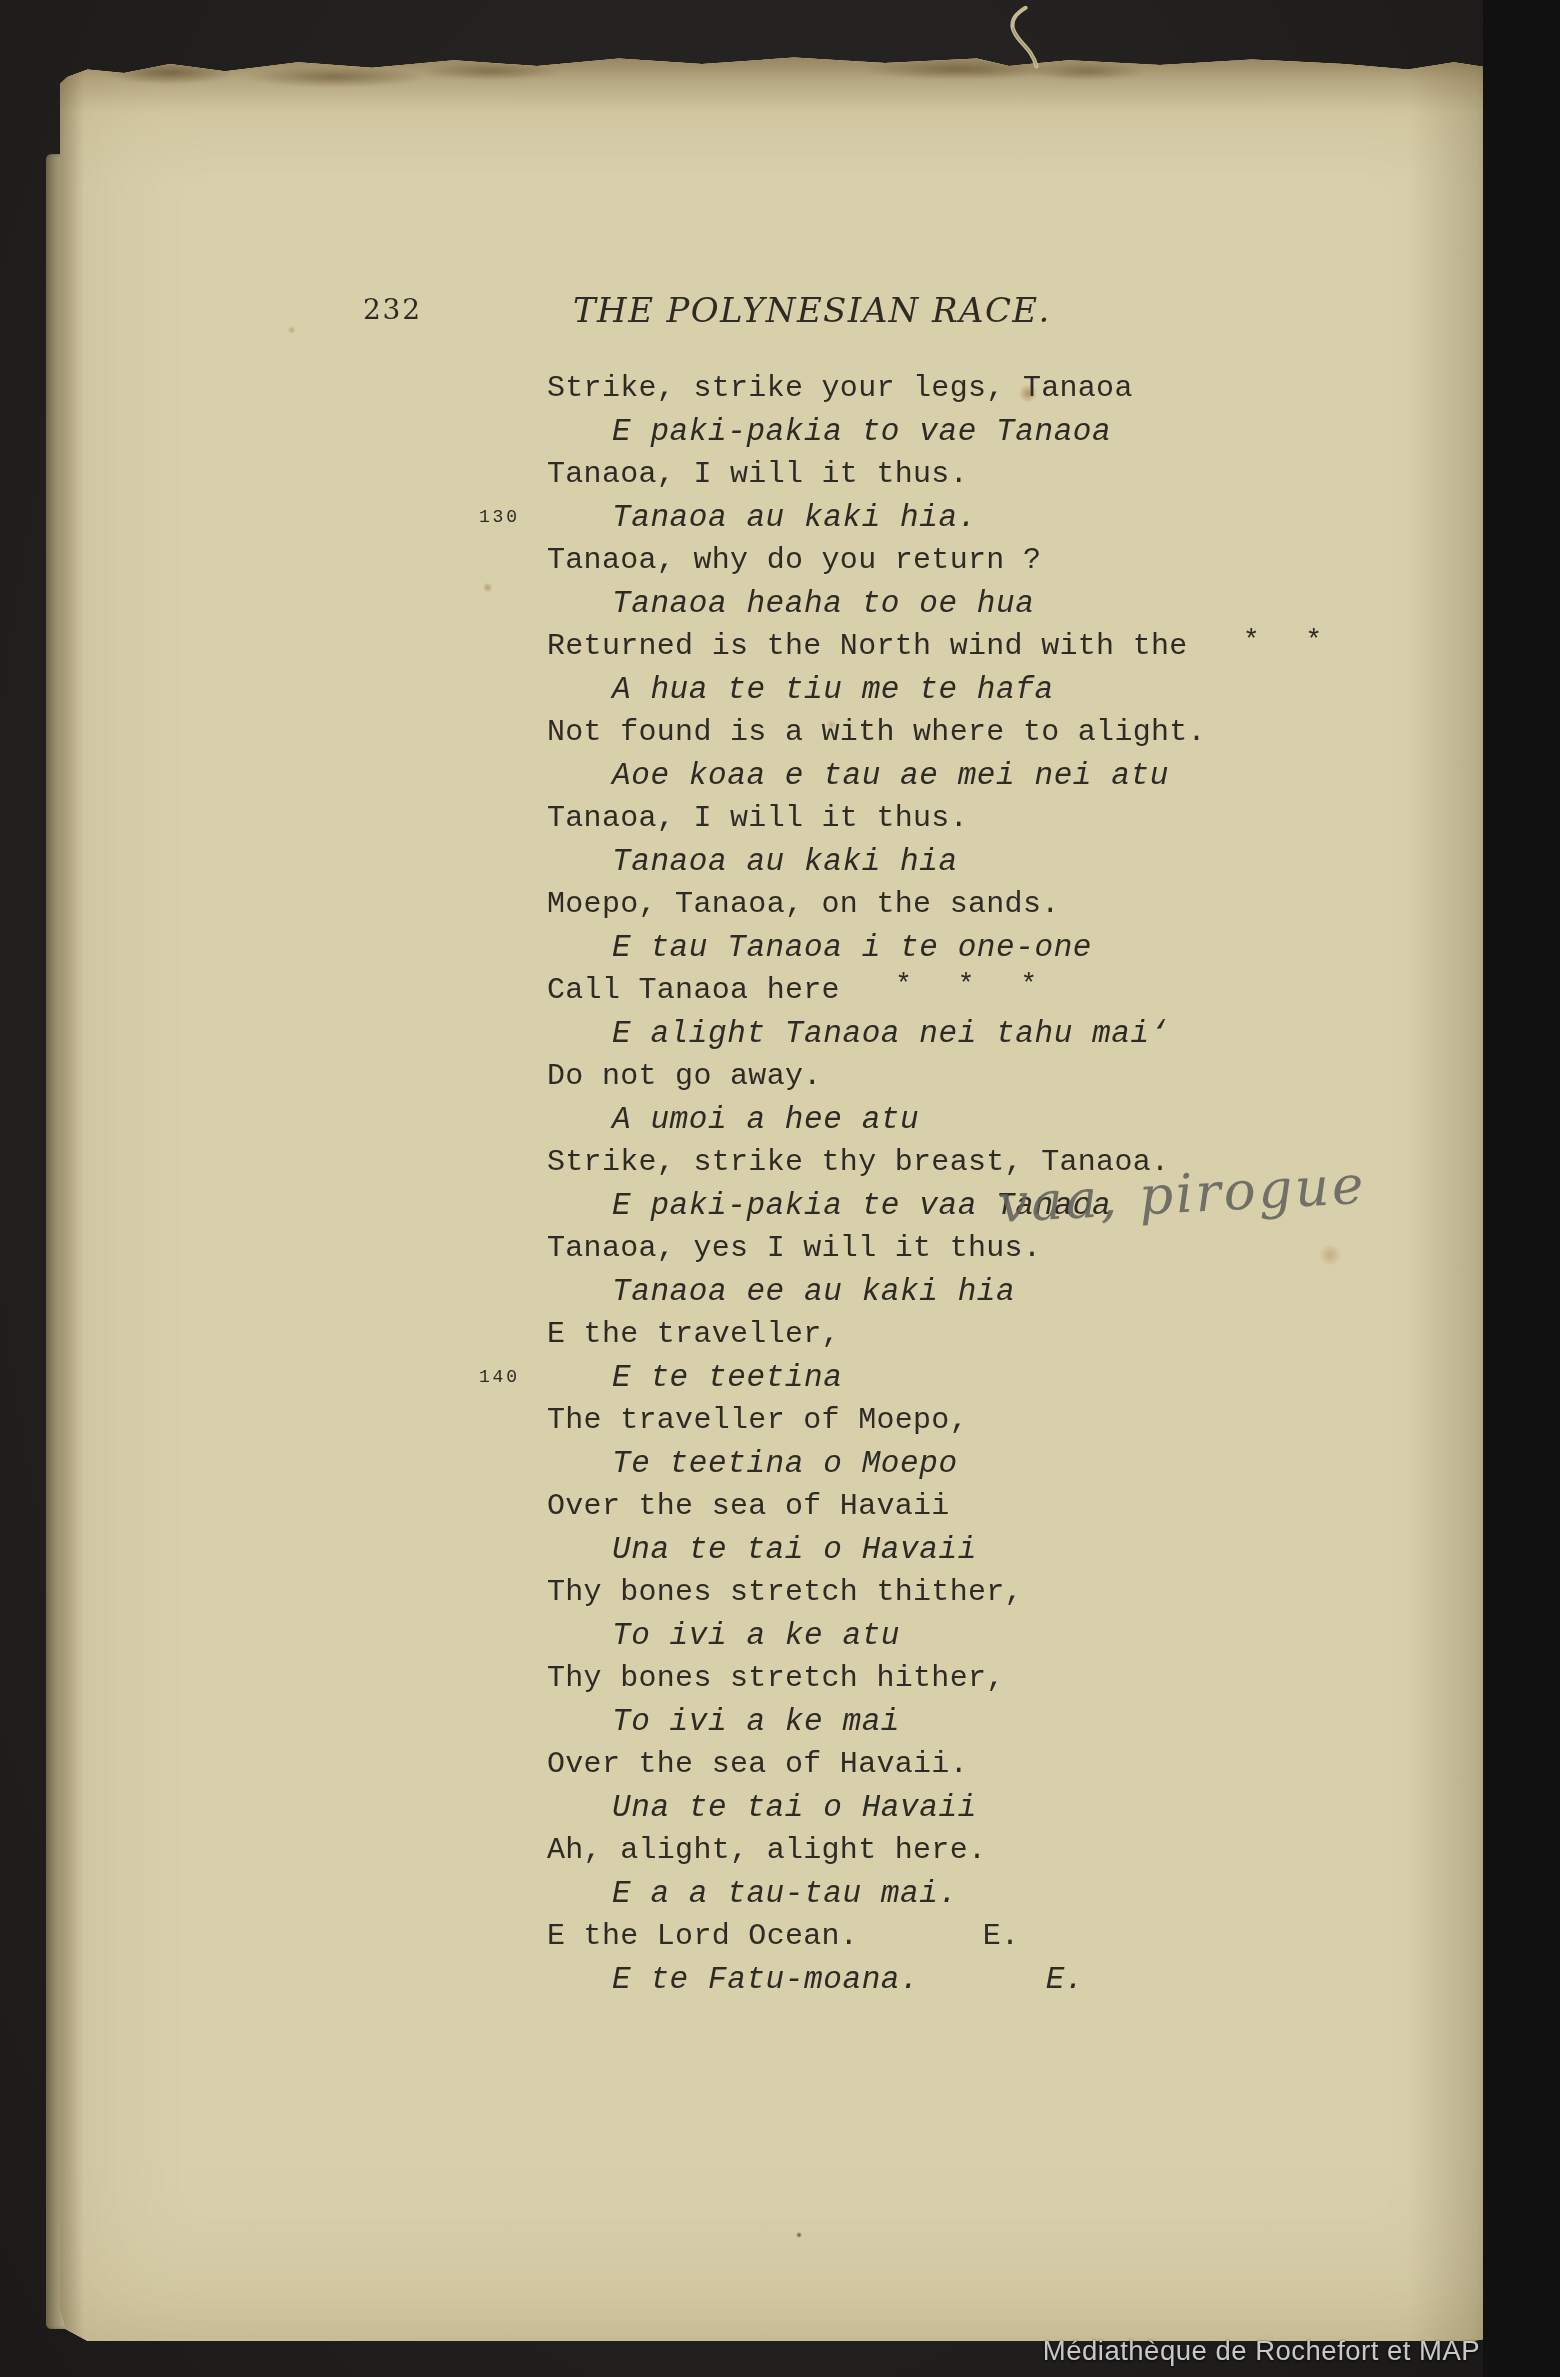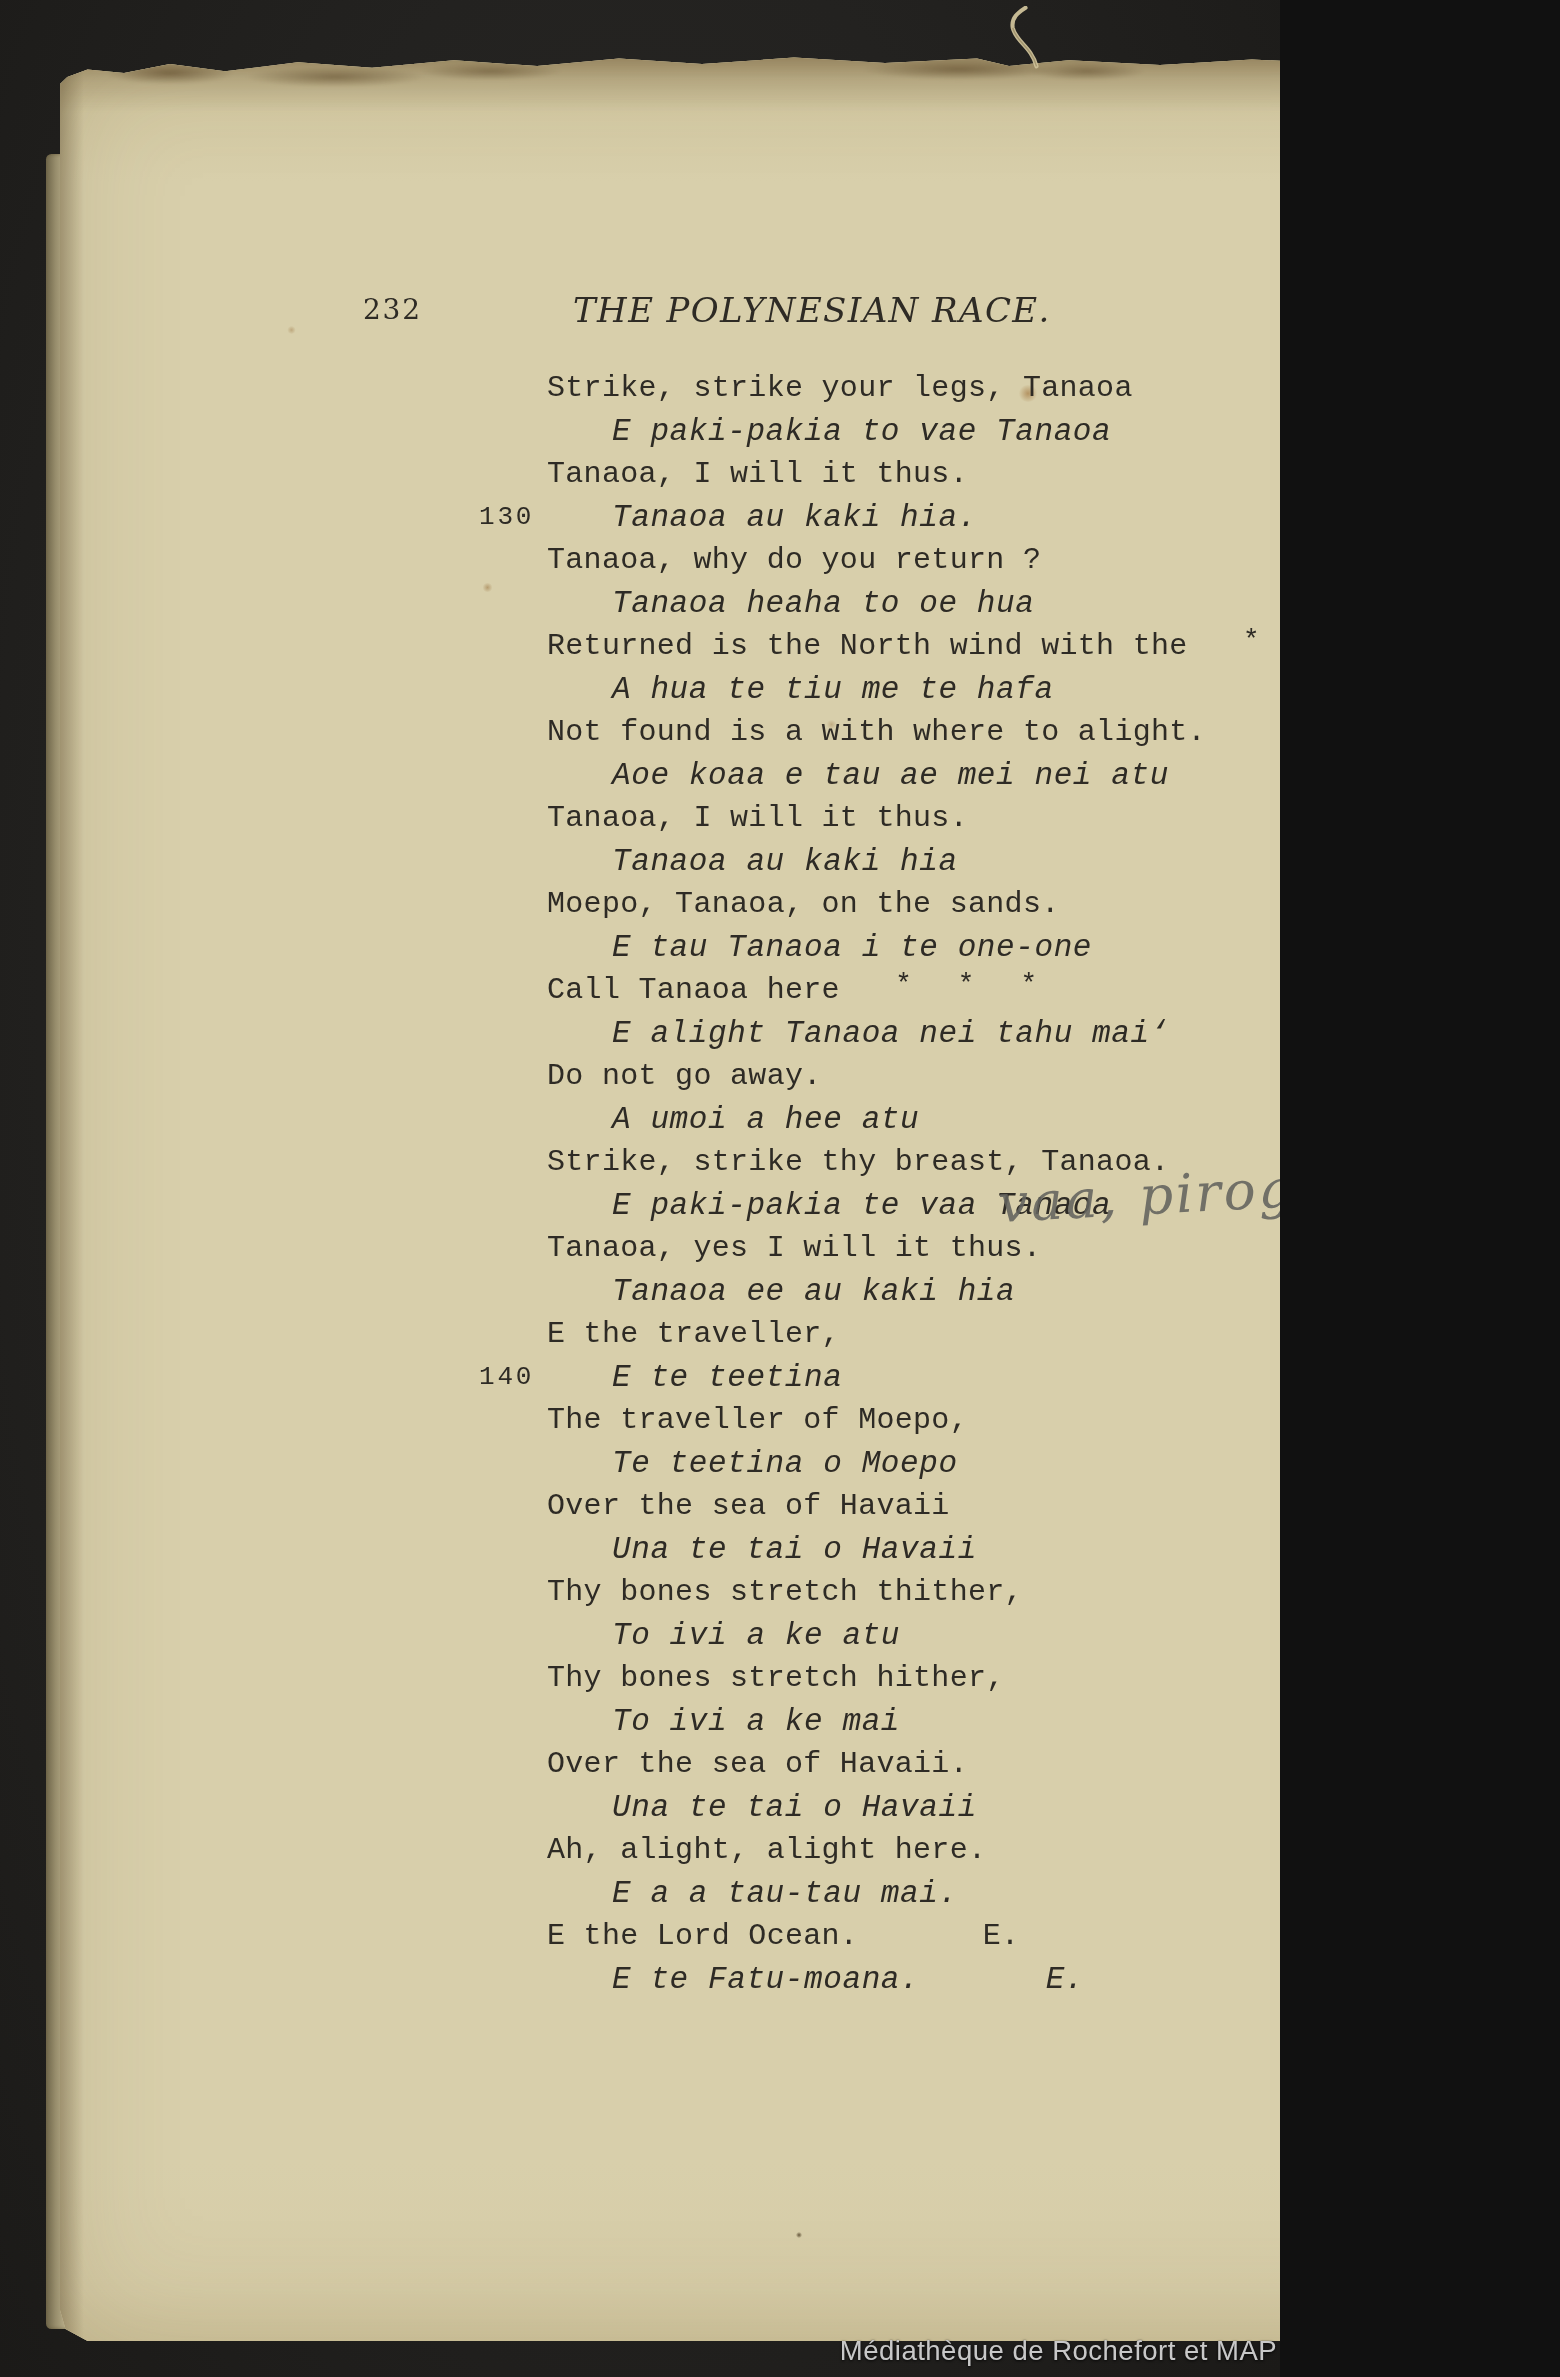--- a/index.html
+++ b/index.html
@@ -1,17 +1,17 @@
 <!DOCTYPE html>
 <html style="font-size:14.7px"><head>
 <meta charset="utf-8">
 <style>
   html,body{margin:0;padding:0;background:#111;}
   .photo{
-    position:relative;width:1280px;height:2377px;overflow:hidden;
+    position:relative;width:1483px;height:2377px;overflow:hidden;
     background:radial-gradient(ellipse at 50% 42%, #2b2926 0%, #232220 55%, #1b1a18 100%);
     font-family:"DejaVu Serif","Liberation Serif",serif;
   }
   
   .edge-stack{
     position:absolute;left:46px;top:154px;width:31px;height:2175px;
     background:linear-gradient(90deg,#6e6549 0%,#968c6b 30%,#b5aa86 60%,#c7bd99 100%);
     border-radius:5.5px 0 0 5.5px;
     box-shadow:inset -2.8px 0 3.7px rgba(60,45,20,.5);
   }
@@ -76,21 +76,21 @@
     font-style:italic;font-size:34px;letter-spacing:1.4px;white-space:nowrap;
   }
   .poem{position:absolute;left:0;top:0;width:100%;height:100%;}
   .poem-line{
     position:absolute;white-space:nowrap;font-size:30px;line-height:43px;height:43px;
     top:calc(314px + var(--i) * 43px);letter-spacing:0.3px;font-family:Liberation Mono, monospace;
   }
   .poem-line.english{left:487px;}
   .poem-line.polynesian{left:552px;font-style:italic;font-size:31px;letter-spacing:0.6px;}
   .line-number{
-    position:absolute;left:-133px;top:0;font-style:normal;font-size:26px;letter-spacing:2.8px;
+    position:absolute;left:-133px;top:0;font-style:normal;font-size:18px;letter-spacing:2.8px;
   }
   .asterisks{
     display:inline-block;margin-left:37px;font-size:27.5px;word-spacing:29px;
     position:relative;top:-6.4px;font-style:normal;
   }
   .line-suffix{display:inline-block;margin-left:51px;}
   
   .annotation{position:absolute;left:992px;top:1130px;z-index:6;opacity:.88;}
   .annotation text{
     font-family:"DejaVu Serif","Liberation Serif",serif;font-style:italic;

